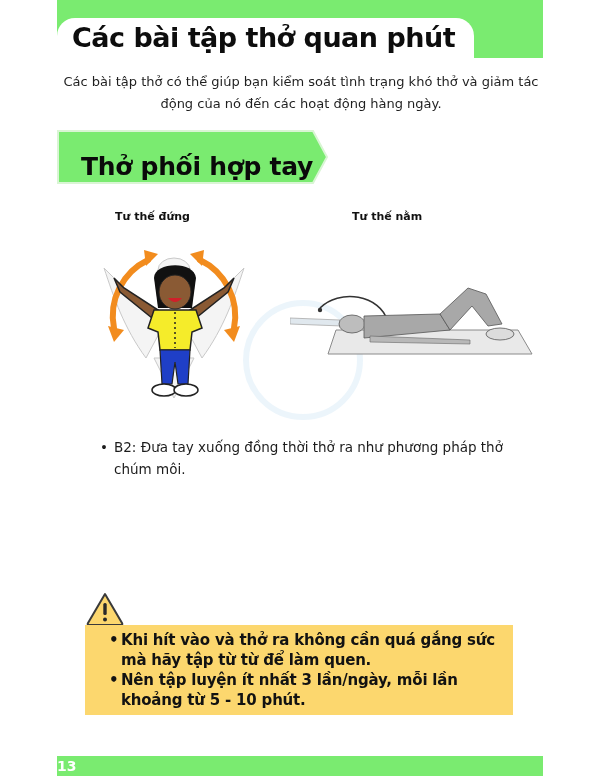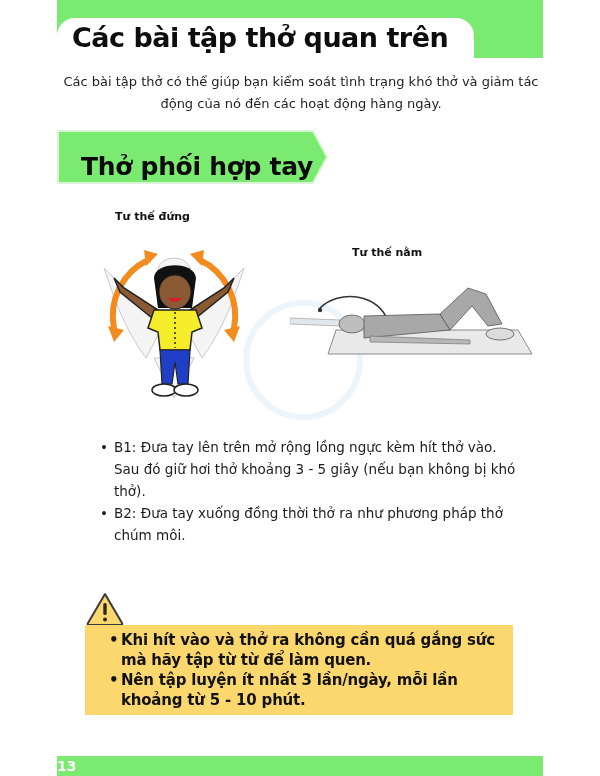--- a/index.html
+++ b/index.html
@@ -33,21 +33,21 @@
   .section-banner svg { position: absolute; left: 0; top: 0; }
   .section-title {
     position: absolute; left: 12px; top: 8px;
     font-weight: bold; font-size: 25px; color: #0a0a0a; line-height: 34px;
     letter-spacing: -0.3px; white-space: nowrap;
   }
   .pose-label {
     position: absolute; top: 210px; font-weight: bold; font-size: 11px; color: #111;
   }
   .pose-standing-label { left: 115px; }
-  .pose-lying-label { left: 352px; margin-top: 36px; }
+  .pose-lying-label { left: 352px; }
   .watermark {
     position: absolute; left: 243px; top: 300px; width: 120px; height: 120px;
     border-radius: 50%; border: 6px solid #eaf4fb; box-sizing: border-box; opacity: 0.9;
   }
   .illus { position: absolute; }
   .illus-standing { left: 84px; top: 248px; }
   .illus-lying { left: 290px; top: 280px; }
   .steps {
     position: absolute; left: 100px; top: 436px; width: 420px; margin: 0; padding: 0;
     list-style: none;
@@ -78,21 +78,21 @@
   }
   .page-number {
     font-weight: bold; font-size: 14px; line-height: 20px; color: #ffffff;
   }
 </style>
 </head>
 <body>
 
 <div class="header-bg"></div>
 <div class="header-tab"></div>
-<h1 class="page-title" style="margin:0">Các bài tập thở quan trên</h1>
+<h1 class="page-title" style="margin:0">Các bài tập thở quan phút</h1>
 
 <p class="intro" style="margin:1px">Các bài tập thở có thể giúp bạn kiểm soát tình trạng khó thở và giảm tác động của nó đến các hoạt động hàng ngày.</p>
 
 <div class="section-banner">
   <svg width="272" height="54" viewBox="0 0 272 54">
     <polygon points="1,1 256,1 270,27 256,53 1,53" fill="#7aeb70" stroke="#d9f5d4" stroke-width="2"></polygon>
   </svg>
   <h2 class="section-title" style="margin:12px">Thở phối hợp tay</h2>
 </div>
 
@@ -149,21 +149,20 @@
     <path d="M0,38 L50,40 L52,46 L0,44 Z" fill="#e0e8ee" stroke="#a9a9a9" stroke-width="0.8"></path>
     <ellipse cx="62" cy="44" rx="13" ry="9" fill="#bdbdbd" stroke="#555" stroke-width="0.8"></ellipse>
     <path d="M74,36 L150,34 L160,50 L74,58 Z" fill="#a8a8a8" stroke="#555" stroke-width="0.8"></path>
     <path d="M150,34 L178,8 L196,14 L212,44 L198,46 L182,26 L160,50 Z" fill="#a8a8a8" stroke="#555" stroke-width="0.8"></path>
     <path d="M80,56 L180,60 L180,64 L80,62 Z" fill="#b8b8b8" stroke="#666" stroke-width="0.6"></path>
     <ellipse cx="210" cy="54" rx="14" ry="6" fill="#dcdcdc" stroke="#555" stroke-width="0.8"></ellipse>
   </svg>
 </div>
 
 <ul class="steps">
-  <li class="step">B1: Đưa tay lên trên mở rộng lồng ngực kèm hít thở vào. Sau đó giữ hơi thở khoảng 3 - 5 giây (nếu bạn không bị khó thở).</li>
   <li class="step">B2: Đưa tay xuống đồng thời thở ra như phương pháp thở chúm môi.</li>
 </ul>
 
 <div class="warn-icon">
   <svg width="38" height="34" viewBox="0 0 38 34">
     <path d="M19,2 L36,31 Q37,33 35,33 L3,33 Q1,33 2,31 Z" fill="#fcd76e" stroke="#3a3a3a" stroke-width="2" stroke-linejoin="round"></path>
     <rect x="17.3" y="11" width="3.4" height="12" rx="1.5" fill="#2a2a2a"></rect>
     <circle cx="19" cy="27.5" r="2" fill="#2a2a2a"></circle>
   </svg>
 </div>

